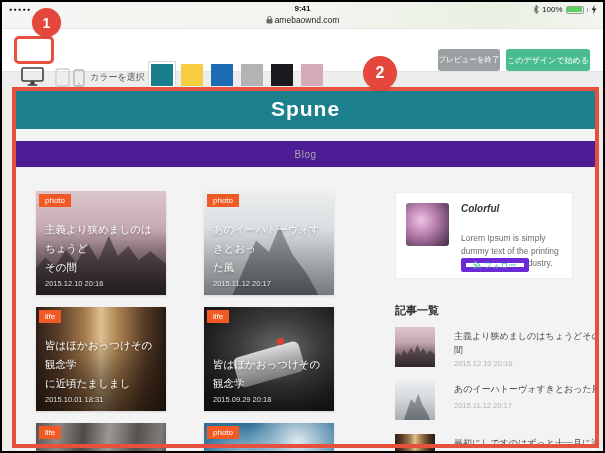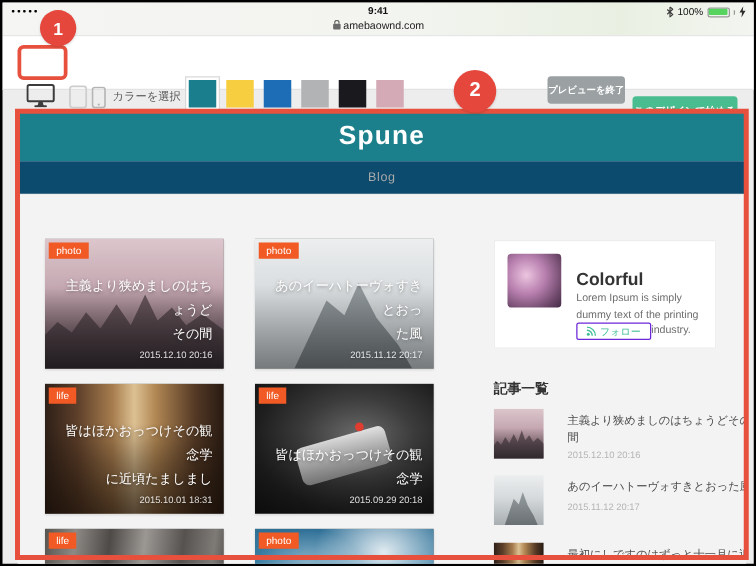--- a/index.html
+++ b/index.html
@@ -35,47 +35,46 @@
   }
   .dev-btn { position:absolute; background:none; border:none; cursor:pointer; }
   .dev-desktop { left:19px; top:38px; }
   .dev-tablet  { left:53px; top:39px; }
   .dev-phone   { left:71px; top:40px; }
   .color-label { position:absolute; left:88px; top:42px; font-size:9px; color:#555; }
   .swatches { position:absolute; left:149px; top:35px; display:flex; gap:8px; }
   .swatch { width:22px; height:22px; border:none; cursor:pointer; }
   .swatch.selected { box-shadow:0 0 0 2px #fff, 0 0 0 3px #d9d9d9; }
   .tb-btn {
-    position:absolute; top:32px; height:22px; border:none; border-radius:3px;
+    position:absolute; top:20px; height:22px; border:none; border-radius:3px;
     color:#fff; display:flex; align-items:center; justify-content:center; cursor:pointer;
     white-space:nowrap;
-    font-weight:bold;
   }
   .btn-end   { left:436px; width:62px; background:#9ba1a3; font-size:7.5px; }
-  .btn-start { left:504px; width:84px; background:#49bd90; font-size:8px;margin-top:16px; }
+  .btn-start { left:504px; width:84px; background:#49bd90; font-size:8px; }
 
   
   .page {
     position:absolute; left:12px; top:87px; width:583px; height:364px;
     background:#f3f3f3; overflow:hidden;
   }
   .site-header {
     position:absolute; left:0; top:0; width:100%; height:40px; background:#1b808c;
     display:flex; align-items:center; justify-content:center;
   }
   .site-title { color:#fff; font-size:21px; font-weight:bold; letter-spacing:1px; }
   .site-nav {
-    position:absolute; left:0; top:40px; width:100%; height:27px; background:#0c4a6e;
+    position:absolute; left:0; top:52px; width:100%; height:27px; background:#4c1d95;
     border-bottom:1px solid #ececec; display:flex; align-items:center; justify-content:center;
   }
   .nav-item { font-size:10px; color:#a9a9a9; letter-spacing:.5px; cursor:pointer; }
 
   
-  .card { position:absolute; width:143px; height:104px; overflow:hidden; cursor:pointer;
-          box-shadow:0 1px 2px rgba(0,0,0,.12); background:#888;text-align:right; }
+  .card { position:absolute; width:130px; height:104px; overflow:hidden; cursor:pointer;
+          box-shadow:0 1px 2px rgba(0,0,0,.12); background:#888; }
   .card .shade { position:absolute; inset:0; background:linear-gradient(180deg,rgba(0,0,0,0) 35%,rgba(0,0,0,.30) 100%); }
   .badge {
     position:absolute; left:3px; top:3px; background:#f15a24; color:#fff;
     font-size:8px; padding:2px 6px; z-index:3;
   }
   .card-text { position:absolute; left:9px; right:9px; bottom:7px; z-index:2;margin-top:19px; }
   .card-line { color:#fff; font-size:10.5px; line-height:19px; text-shadow:0 1px 3px rgba(0,0,0,.45); }
   .card-date { color:rgba(255,255,255,.85); font-size:7.5px; margin-top:2px; text-shadow:0 1px 2px rgba(0,0,0,.4); }
 
   .c1 { left:22px;  top:102px; }
@@ -107,24 +106,24 @@
   .img-sky { background:
       radial-gradient(ellipse at 72% 18%, rgba(255,255,255,.85) 0%, rgba(255,255,255,0) 38%),
       radial-gradient(ellipse at 30% 30%, rgba(255,255,255,.45) 0%, rgba(255,255,255,0) 30%),
       linear-gradient(180deg,#2e6f96 0%,#4b93b7 60%,#8fc0d6 100%); }
 
   
   .profile-card { position:absolute; left:381px; top:103px; width:178px; height:87px;
     background:#fff; border:1px solid #ededed; cursor:default; }
   .avatar { position:absolute; left:10px; top:10px; width:43px; height:43px; border-radius:3px;
     background:radial-gradient(circle at 35% 40%,#ecc5e0 0%,#b77fae 40%,#6b4668 78%,#452c46 100%); }
-  .profile-name { position:absolute; left:65px; top:22px; font-size:14px; font-weight:bold; color:#333; }
+  .profile-name { position:absolute; left:65px; top:10px; font-size:10px; font-weight:bold; color:#333;font-style:italic; }
   .profile-bio { position:absolute; left:65px; top:39px; width:106px; font-size:8.5px; line-height:12.5px; color:#6d6d6d; }
   .follow-btn { position:absolute; left:65px; top:65px; height:14px; padding:0 7px;
-    background:#fff; border:1px solid #6d28d9; border-radius:2px; color:#3fbd96;
+    background:#fff; border:5px solid #6d28d9; border-radius:2px; color:#3fbd96;
     font-size:8px; display:inline-flex; align-items:center; gap:3px; cursor:pointer; }
 
   .articles-heading { position:absolute; left:381px; top:214px; font-size:11px; font-weight:bold; color:#333; }
   .article-item { position:absolute; left:381px; width:180px; cursor:pointer; }
   .a1 { top:238px; } .a2 { top:291px; } .a3 { top:345px; }
   .article-thumb { position:absolute; left:0; top:0; width:40px; height:40px; overflow:hidden; }
   .article-thumb .img { position:absolute; inset:0; }
   .article-title { position:absolute; left:59px; top:2px; width:148px; font-size:9px; line-height:14px; color:#4a4a4a; }
   .article-date { position:absolute; left:59px; font-size:7.5px; color:#b5b5b5; }
   .a1 .article-date { top:32px; } .a2 .article-date { top:21px; }

